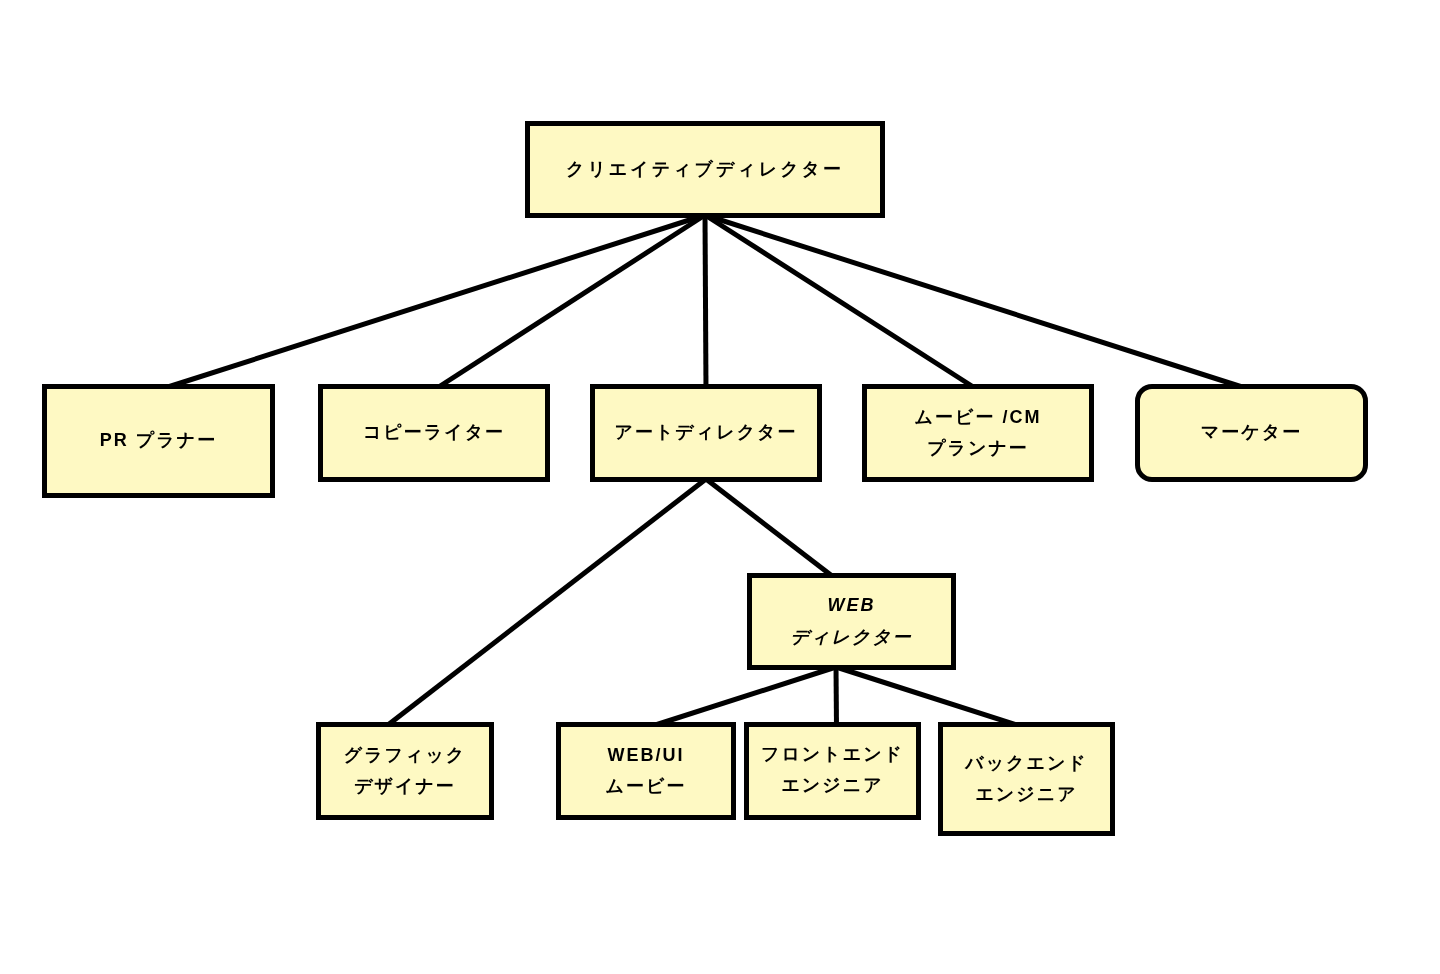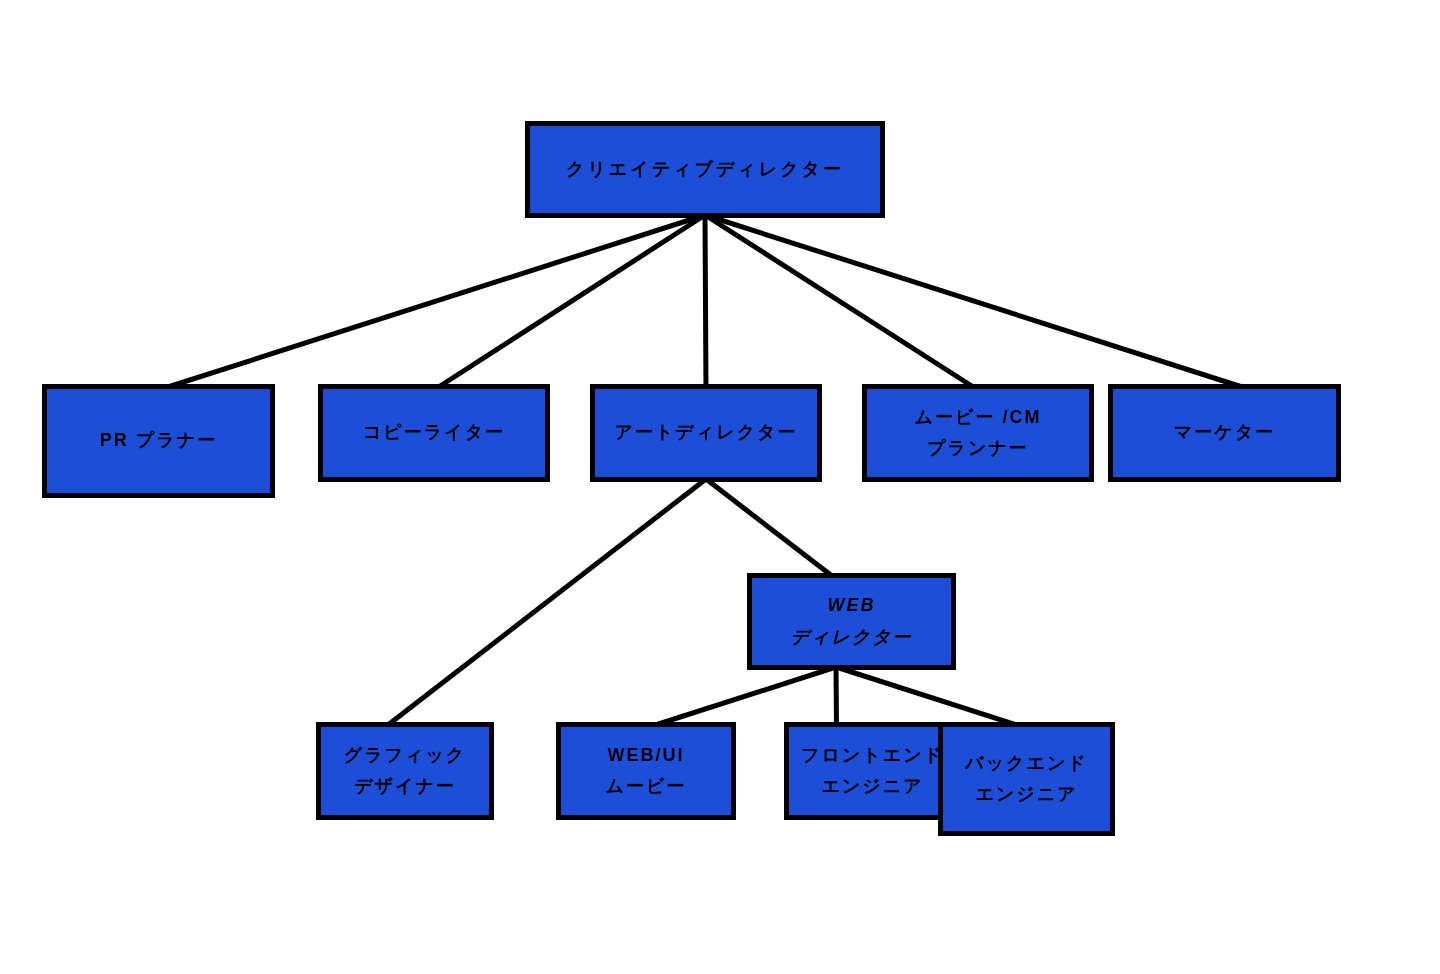--- a/index.html
+++ b/index.html
@@ -20,21 +20,21 @@
     left: 0;
     top: 0;
     width: 1440px;
     height: 974px;
     display: block;
   }
   .node {
     position: absolute;
     box-sizing: border-box;
     border: 5px solid #000000;
-    background: #1d4ed8;
+    background: #fef9c3;
     color: #000000;
     display: flex;
     align-items: center;
     justify-content: center;
     text-align: center;
     font-weight: 700;
     font-size: 18px;
     letter-spacing: 2px;
     line-height: 1.75;
     white-space: pre-line;
@@ -65,30 +65,30 @@
 
   <div class="node" id="n-pr_planner" style="left:42px; top:384px; width:233px; height:114px;">PR プラナー</div>
 
   <div class="node" id="n-copywriter" style="left:318px; top:384px; width:232px; height:98px;">コピーライター</div>
 
   <div class="node" id="n-art_director" style="left:590px; top:384px; width:232px; height:98px;">アートディレクター</div>
 
   <div class="node" id="n-movie_cm_planner" style="left:862px; top:384px; width:232px; height:98px;">ムービー /CM
 プランナー</div>
 
-  <div class="node" id="n-marketer" style="left:1108px; top:384px; width:233px; height:98px;">マーケター</div>
+  <div class="node" id="n-marketer" style="left:1135px; top:384px; width:233px; height:98px;border-radius:17px;">マーケター</div>
 
   <div class="node" id="n-web_director" style="left:747px; top:573px; width:209px; height:97px;font-style:italic;">WEB
 ディレクター</div>
 
   <div class="node" id="n-graphic_designer" style="left:295px; top:722px; width:178px; height:98px;margin-left:21px;">グラフィック
 デザイナー</div>
 
   <div class="node" id="n-web_ui_designer" style="left:556px; top:722px; width:180px; height:98px;">WEB/UI
 ムービー</div>
 
-  <div class="node" id="n-frontend_engineer" style="left:784px; top:722px; width:177px; height:98px;">フロントエンド
+  <div class="node" id="n-frontend_engineer" style="left:744px; top:722px; width:177px; height:98px;font-family:Liberation Mono, monospace;">フロントエンド
 エンジニア</div>
 
   <div class="node" id="n-backend_engineer" style="left:938px; top:722px; width:177px; height:114px;">バックエンド
 エンジニア</div>
 
 </div>
 
 </body></html>

